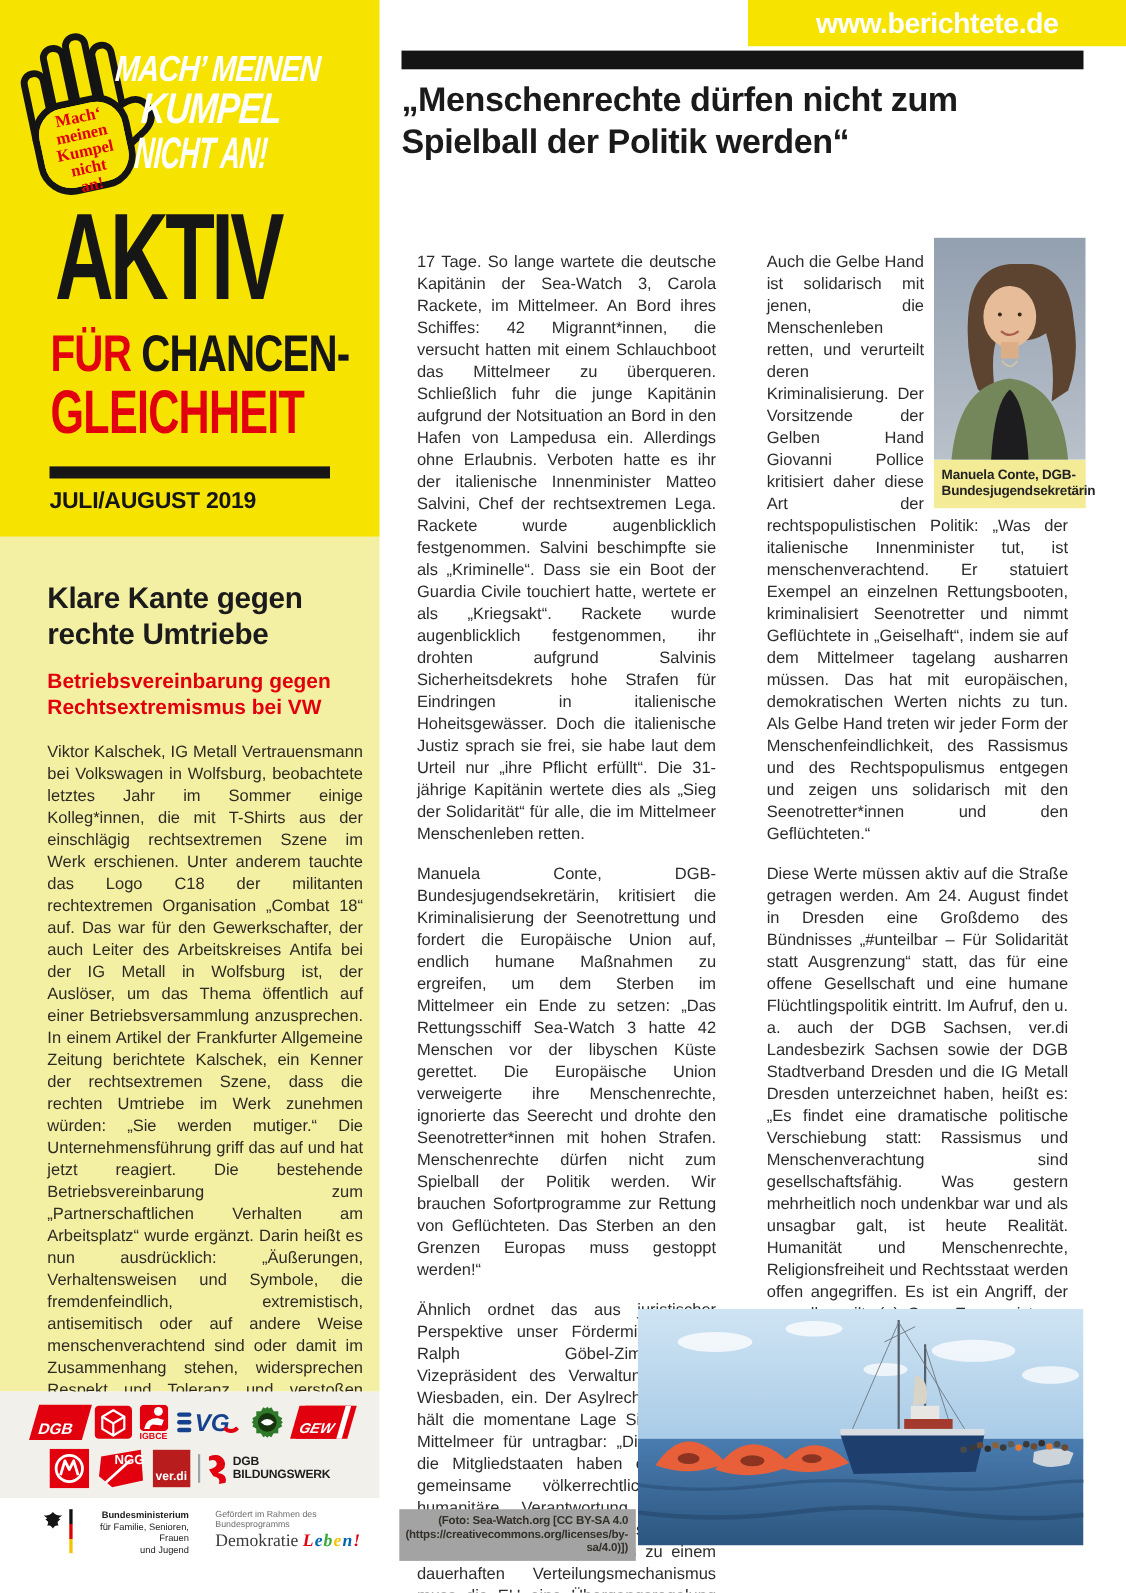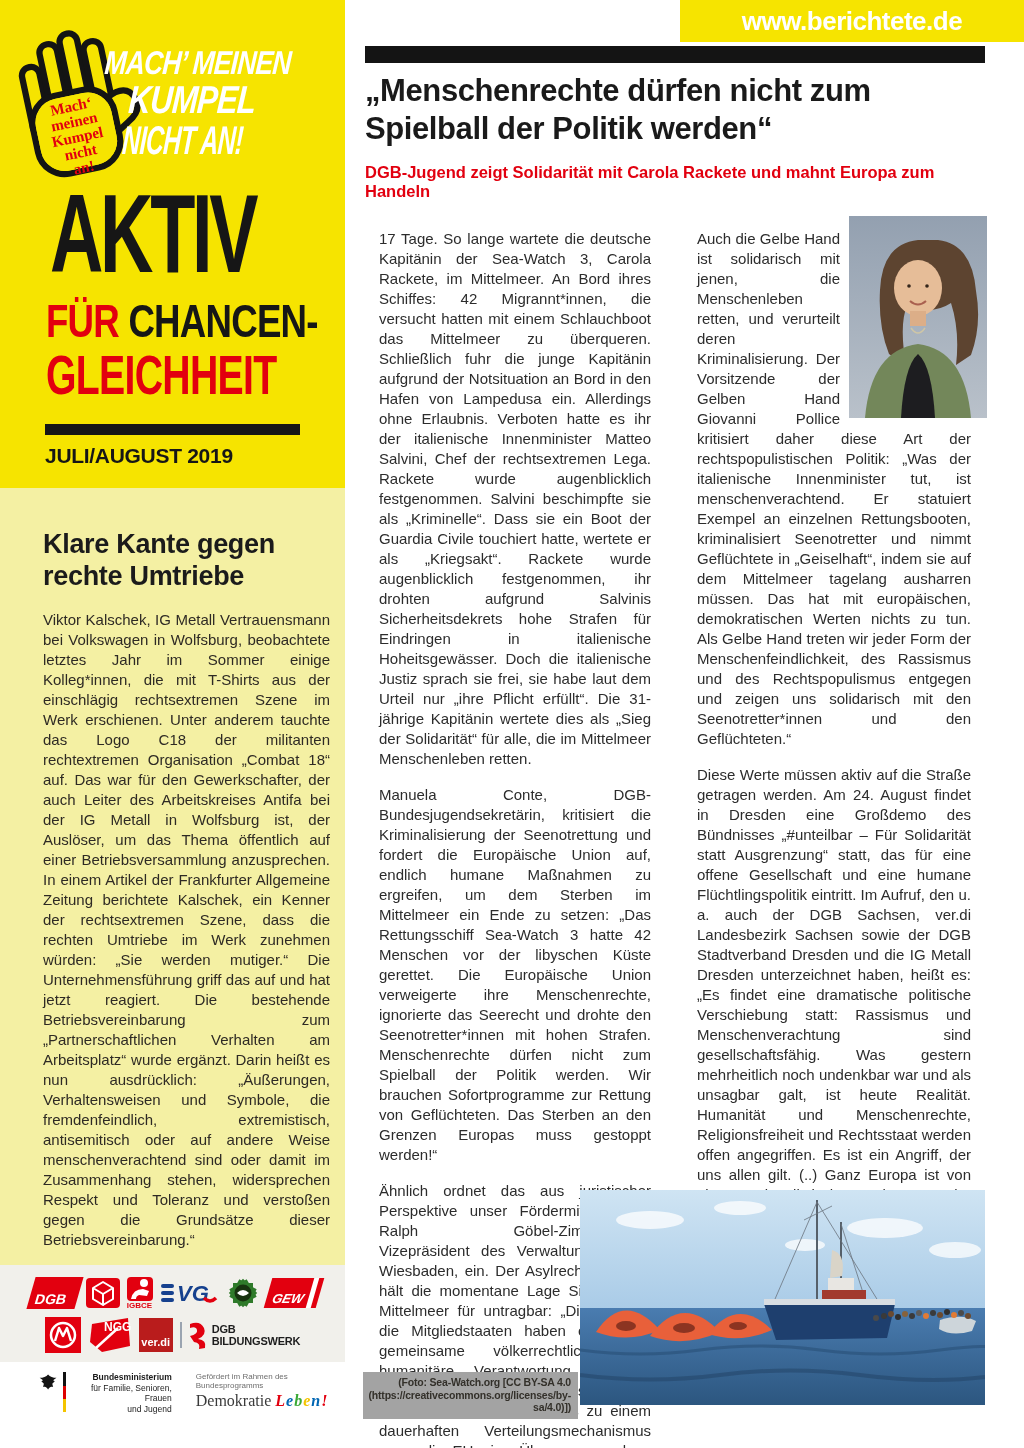--- a/index.html
+++ b/index.html
@@ -120,20 +120,21 @@
     <span class="slogan slogan3">NICHT AN!</span>
     <div class="abs aktiv">AKTIV</div>
     <div class="abs title2"><span class="red">FÜR</span><span> CHANCEN-</span></div>
     <div class="abs title3">GLEICHHEIT</div>
     <div class="abs mast-bar"></div>
     <div class="abs issue">JULI/AUGUST 2019</div>
   </div>
 
   <div class="abs sb-article">
     <div class="sbA-title">Klare Kante gegen rechte Umtriebe</div>
+    <div class="sbA-sub">Betriebsvereinbarung gegen Rechtsextremismus bei VW</div>
     <div class="sbA-body">Viktor Kalschek, IG Metall Vertrauensmann bei Volkswagen in Wolfsburg, beobachtete letztes Jahr im Sommer einige Kolleg*innen, die mit T-Shirts aus der einschlägig rechtsextremen Szene im Werk erschienen. Unter anderem tauchte das Logo C18 der militanten rechtextremen Organisation „Combat 18“ auf. Das war für den Gewerkschafter, der auch Leiter des Arbeitskreises Antifa bei der IG Metall in Wolfsburg ist, der Auslöser, um das Thema öffentlich auf einer Betriebsversammlung anzusprechen. In einem Artikel der Frankfurter Allgemeine Zeitung berichtete Kalschek, ein Kenner der rechtsextremen Szene, dass die rechten Umtriebe im Werk zunehmen würden: „Sie werden mutiger.“ Die Unternehmensführung griff das auf und hat jetzt reagiert. Die bestehende Betriebsvereinbarung zum „Partnerschaftlichen Verhalten am Arbeitsplatz“ wurde ergänzt. Darin heißt es nun ausdrücklich: „Äußerungen, Verhaltensweisen und Symbole, die fremdenfeindlich, extremistisch, antisemitisch oder auf andere Weise menschenverachtend sind oder damit im Zusammenhang stehen, widersprechen Respekt und Toleranz und verstoßen gegen die Grundsätze dieser Betriebsvereinbarung.“</div>
   </div>
 
   <div class="abs sb-logos">
     <div class="logo-rows">
       <div class="logo-row">
         <div class="para dgb-p">DGB</div>
         <svg width="34" height="34" viewBox="0 0 34 34">
           <rect x="0" y="2" width="34" height="30" rx="4" fill="#E2000F"></rect>
           <g stroke="#fff" stroke-width="2" fill="none" stroke-linejoin="round">
@@ -213,21 +214,20 @@
       <div class="demokratie">
         <div class="note">Gefördert im Rahmen des Bundesprogramms</div>
         <span class="name">Demokratie </span><span class="accent"><span style="color: rgb(226, 0, 15);">L</span><span style="color: rgb(0, 102, 179);">e</span><span style="color: rgb(57, 169, 53);">b</span><span style="color: rgb(244, 196, 0);">e</span><span style="color: rgb(0, 102, 179);">n</span><span style="color: rgb(226, 0, 15);">!</span></span>
       </div>
     </div>
   </div>
 
   <div class="abs url-box">www.berichtete.de</div>
   <div class="abs black-bar"></div>
   <div class="abs headline">„Menschenrechte dürfen nicht zum Spielball der Politik werden“</div>
-  <div class="abs subhead">DGB-Jugend zeigt Solidarität mit Carola Rackete und mahnt Europa zum Handeln</div>
 
   <div class="abs cols">
     <div class="col col1">
       <p>17 Tage. So lange wartete die deutsche Kapitänin der Sea-Watch 3, Carola Rackete, im Mittelmeer. An Bord ihres Schiffes: 42 Migrannt*innen, die versucht hatten mit einem Schlauchboot das Mittelmeer zu überqueren. Schließlich fuhr die junge Kapitänin aufgrund der Notsituation an Bord in den Hafen von Lampedusa ein. Allerdings ohne Erlaubnis. Verboten hatte es ihr der italienische Innenminister Matteo Salvini, Chef der rechtsextremen Lega. Rackete wurde augenblicklich festgenommen. Salvini beschimpfte sie als „Kriminelle“. Dass sie ein Boot der Guardia Civile touchiert hatte, wertete er als „Kriegsakt“. Rackete wurde augenblicklich festgenommen, ihr drohten aufgrund Salvinis Sicherheitsdekrets hohe Strafen für Eindringen in italienische Hoheitsgewässer. Doch die italienische Justiz sprach sie frei, sie habe laut dem Urteil nur „ihre Pflicht erfüllt“. Die 31-jährige Kapitänin wertete dies als „Sieg der Solidarität“ für alle, die im Mittelmeer Menschenleben retten.</p>
       <p>Manuela Conte, DGB-Bundesjugendsekretärin, kritisiert die Kriminalisierung der Seenotrettung und fordert die Europäische Union auf, endlich humane Maßnahmen zu ergreifen, um dem Sterben im Mittelmeer ein Ende zu setzen: „Das Rettungsschiff Sea-Watch 3 hatte 42 Menschen vor der libyschen Küste gerettet. Die Europäische Union verweigerte ihre Menschenrechte, ignorierte das Seerecht und drohte den Seenotretter*innen mit hohen Strafen. Menschenrechte dürfen nicht zum Spielball der Politik werden. Wir brauchen Sofortprogramme zur Rettung von Geflüchteten. Das Sterben an den Grenzen Europas muss gestoppt werden!“</p>
       <p>Ähnlich ordnet das aus juristischer Perspektive unser Fördermitglied, Dr. Ralph Göbel-Zimmermann, Vizepräsident des Verwaltungsgerichts Wiesbaden, ein. Der Asylrechts-Experte hält die momentane Lage Situation im Mittelmeer für untragbar: „Die EU und die Mitgliedstaaten haben eine klare gemeinsame völkerrechtliche und humanitäre Verantwortung, die im Mittelmeer geretteten Menschen an sichere Orte zu bringen. Bis zu einem dauerhaften Verteilungsmechanismus muss die EU eine Übergangsregelung für die Verteilung von Flüchtlingen auf aufnahmebereite Länder und Kommunen finden.</p>
       <p class="p-narrow">Eine Kriminalisierung von privaten Seenotrettern, die Menschenleben retten, ist zynisch. Es sollte an sich Aufgabe der Europäischen Grenz- und Küstenwache (Frontex) sein, die Menschen vor dem Ertrinken zu retten.“</p>
     </div>
     <div class="col col2">
       <div class="conte-box">
@@ -242,20 +242,21 @@
           <path d="M69 24 q-36 4 -38 50 q-2 36 9 64 l17 12 q-7 -42 1 -60 q26 9 44 -3 q9 28 5 62 l15 -10 q11 -30 5 -64 q-4 -47 -38 -51 z" fill="#5d4430"></path>
           <ellipse cx="69" cy="72" rx="24" ry="28" fill="#e6bd98"></ellipse>
           <circle cx="60" cy="70" r="1.8" fill="#34261a"></circle>
             <circle cx="78" cy="70" r="1.8" fill="#34261a"></circle>
           <path d="M61 85 q8 7 16 0" stroke="#a9604f" stroke-width="2" fill="none"></path>
           <rect x="61" y="95" width="16" height="15" fill="#dcae88"></rect>
           <path d="M16 202 q6 -68 53 -74 q47 6 53 74 z" fill="#73875a"></path>
           <path d="M52 202 q3 -52 17 -64 q14 12 17 64 z" fill="#1d1d20"></path>
           <path d="M62 112 q7 10 14 0" stroke="#cfc6a6" stroke-width="1.5" fill="none"></path>
         </svg>
+        <div class="conte-caption">Manuela Conte, DGB-Bundesjugendsekretärin</div>
       </div>
       <p>Auch die Gelbe Hand ist solidarisch mit jenen, die Menschenleben retten, und verurteilt deren Kriminalisierung. Der Vorsitzende der Gelben Hand Giovanni Pollice kritisiert daher diese Art der rechtspopulistischen Politik: „Was der italienische Innenminister tut, ist menschenverachtend. Er statuiert Exempel an einzelnen Rettungsbooten, kriminalisiert Seenotretter und nimmt Geflüchtete in „Geiselhaft“, indem sie auf dem Mittelmeer tagelang ausharren müssen. Das hat mit europäischen, demokratischen Werten nichts zu tun. Als Gelbe Hand treten wir jeder Form der Menschenfeindlichkeit, des Rassismus und des Rechtspopulismus entgegen und zeigen uns solidarisch mit den Seenotretter*innen und den Geflüchteten.“</p>
       <p>Diese Werte müssen aktiv auf die Straße getragen werden. Am 24. August findet in Dresden eine Großdemo des Bündnisses „#unteilbar – Für Solidarität statt Ausgrenzung“ statt, das für eine offene Gesellschaft und eine humane Flüchtlingspolitik eintritt. Im Aufruf, den u. a. auch der DGB Sachsen, ver.di Landesbezirk Sachsen sowie der DGB Stadtverband Dresden und die IG Metall Dresden unterzeichnet haben, heißt es: „Es findet eine dramatische politische Verschiebung statt: Rassismus und Menschenverachtung sind gesellschaftsfähig. Was gestern mehrheitlich noch undenkbar war und als unsagbar galt, ist heute Realität. Humanität und Menschenrechte, Religionsfreiheit und Rechtsstaat werden offen angegriffen. Es ist ein Angriff, der uns allen gilt. (..) Ganz Europa ist von einer nationalistischen Stimmung der Entsolidarisierung und Ausgrenzung erfasst. (..) In dieser Situation lassen wir nicht zu, dass Sozialstaat, Flucht und Migration gegeneinander ausgespielt werden. (..).“</p>
       <p><span>Mehr Infos zur #unteilbar-Demo in Dresden gibt es auf deren Homepage unter: </span><span class="hl-link">https://www.unteilbar.org/</span><span>.</span></p>
     </div>
   </div>
 
   <svg class="abs seawatch" viewBox="0 0 405 215">
     <defs>
       <linearGradient id="sky" x1="0" y1="0" x2="0" y2="1">

